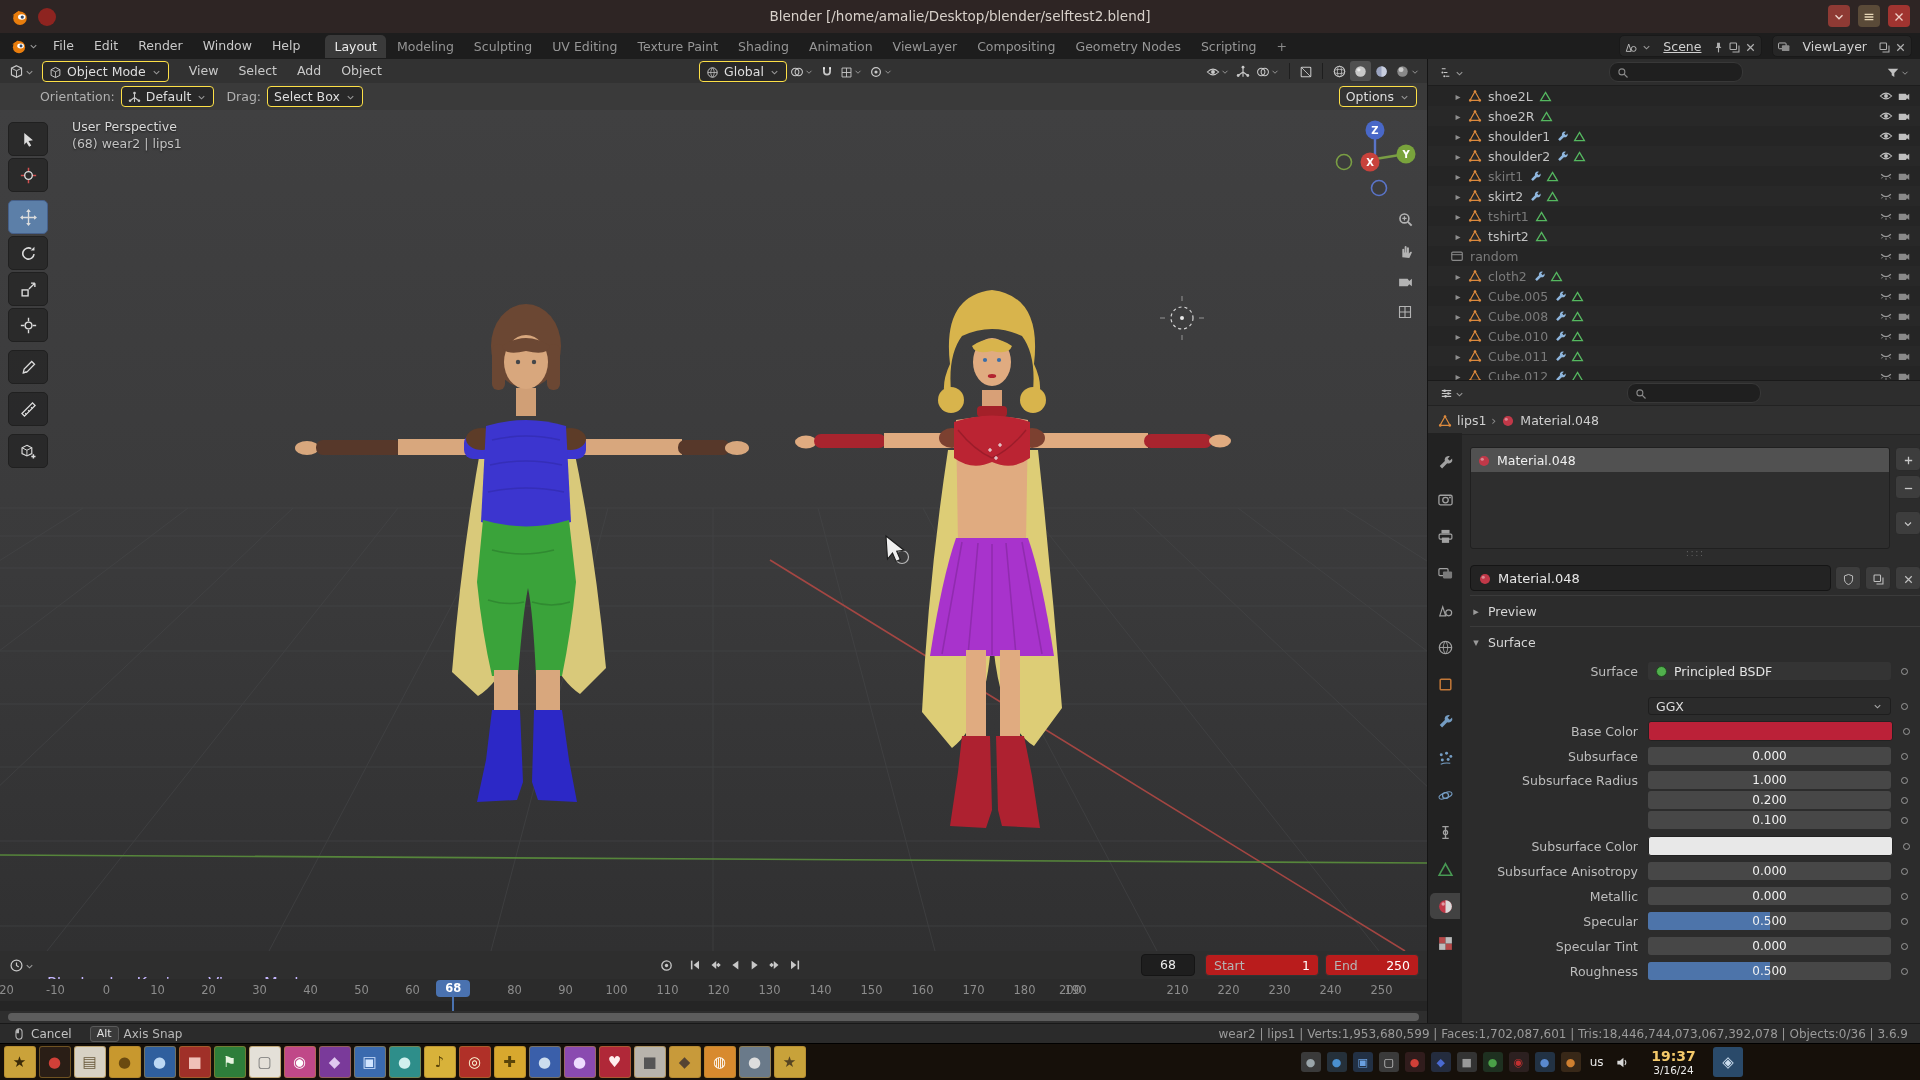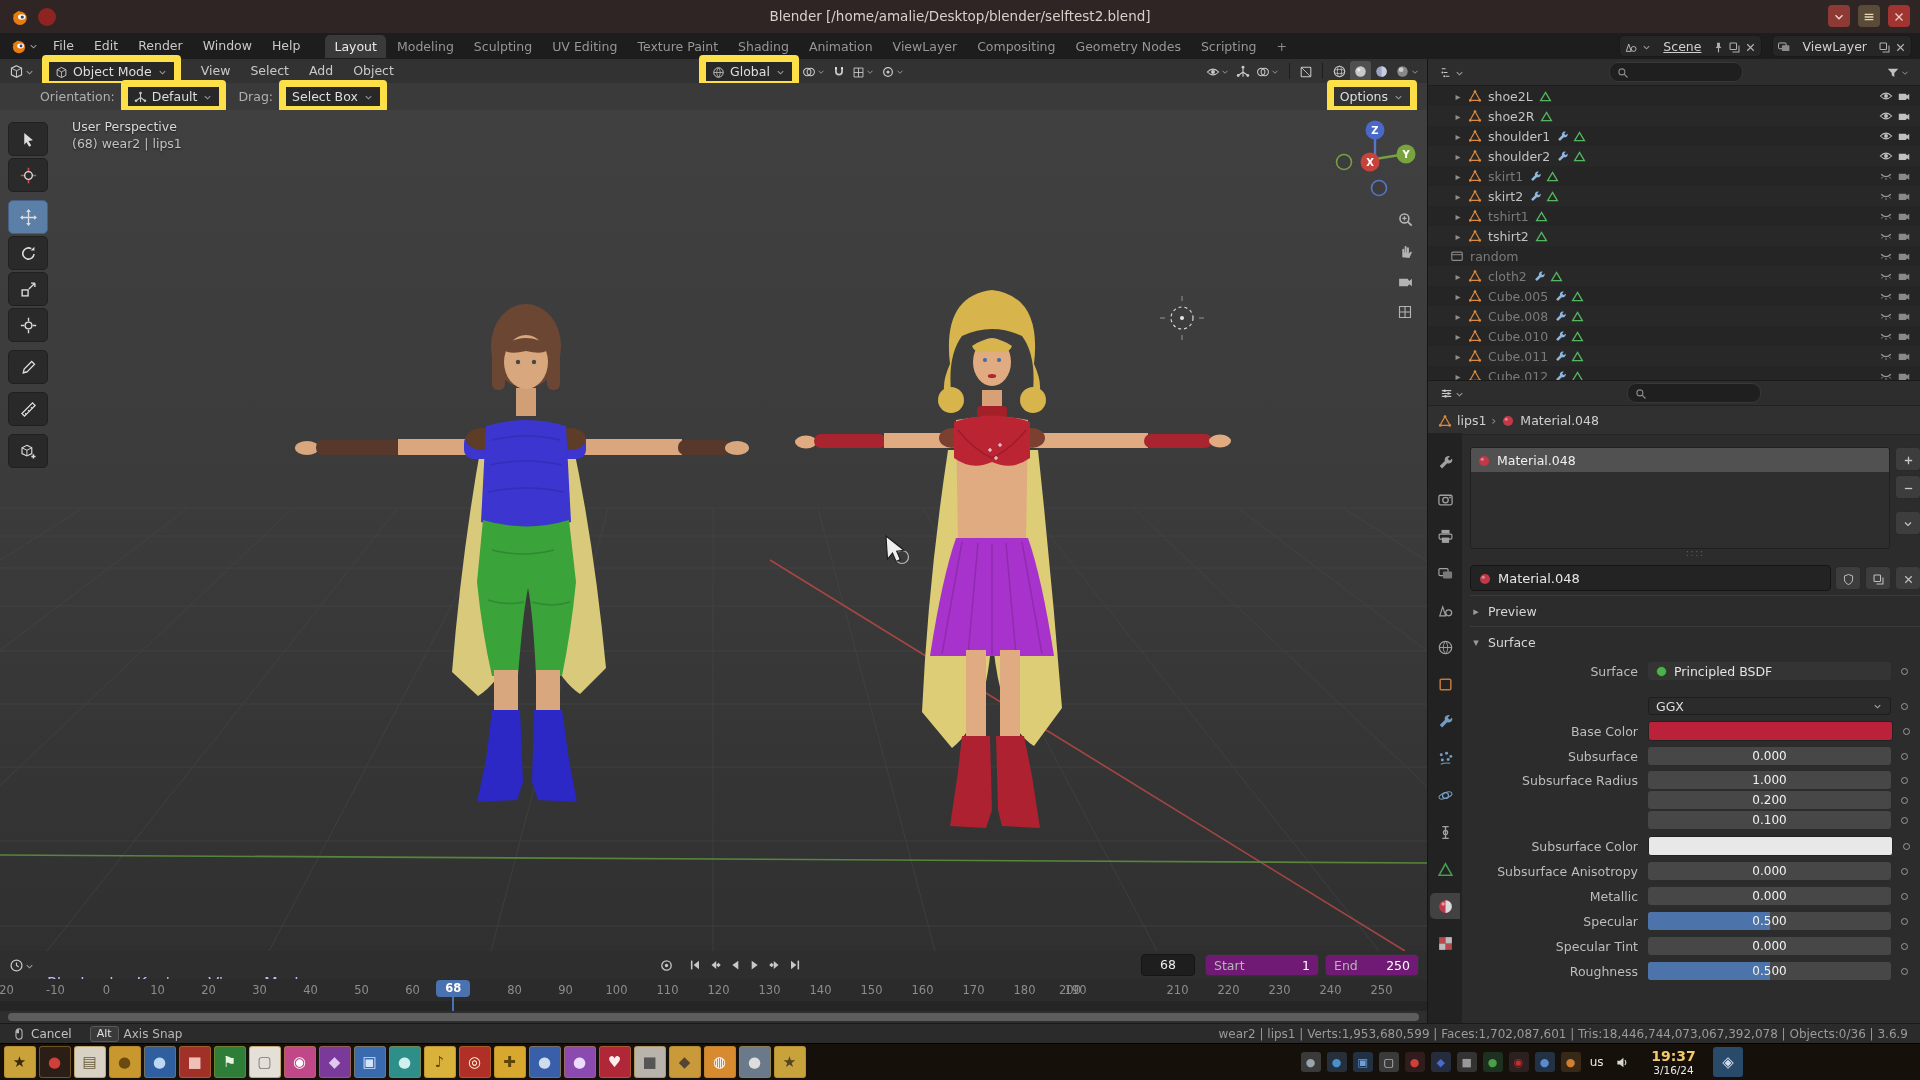--- a/index.html
+++ b/index.html
@@ -21,21 +21,21 @@
   .tmenu{padding:0 10px;height:26px;line-height:26px;color:#c9c9c9;font-size:12.5px;cursor:default;}
   .ws{padding:3px 9px;margin:0 1px;color:#969696;font-size:12.5px;border-radius:5px 5px 0 0;height:17px;line-height:17px;}
   .ws.active{background:#3a3a3a;color:#eaeaea;}
   .ws.add{color:#8a8a8a;}
   .idcluster{display:flex;align-items:center;background:#262626;border:1px solid #191919;border-radius:5px;height:20px;padding:0 4px;margin-left:10px;gap:3px;font-size:12.5px;color:#d0d0d0;}
 
   
   #leftcol{left:0;top:59px;width:1427px;height:964px;}
   #vph1{left:0;top:0;width:1427px;height:24px;background:#323232;border-bottom:1px solid #272727;display:flex;align-items:center;}
   #vph2{left:0;top:24px;width:1427px;height:27px;background:#3a3a3a;border-bottom:1px solid #2a2a2a;display:flex;align-items:center;}
-  .dropfield{display:flex;align-items:center;background:#282828;border:7px solid #fde047;border-radius:4px;height:19px;padding:0 6px;gap:5px;font-size:12.5px;color:#dedede;}
+  .dropfield{display:flex;align-items:center;background:#282828;border:1px solid #fde047;border-radius:4px;height:19px;padding:0 6px;gap:5px;font-size:12.5px;color:#dedede;}
   .hlabel{color:#b0b0b0;font-size:12.5px;margin:0 6px;}
   .hbtn{display:flex;align-items:center;justify-content:center;height:20px;padding:0 3px;border-radius:3px;}
   .hbtn.active{background:#505050;}
 
   
   #vp{left:0;top:51px;width:1427px;height:841px;background:linear-gradient(#404041 0%,#3a3a3b 55%,#303031 100%);overflow:hidden;}
   #vp svg.scene{position:absolute;left:0;top:0;}
   .vptext{position:absolute;color:#d9d9d9;font-size:12.5px;text-shadow:0 1px 2px rgba(0,0,0,.6);}
   #toolbar{position:absolute;left:8px;top:12px;width:40px;display:flex;flex-direction:column;gap:2px;}
   .tool{width:38px;height:32px;background:rgba(40,40,40,.92);border:1px solid #202020;border-radius:5px;display:flex;align-items:center;justify-content:center;}
@@ -52,21 +52,21 @@
   #ruler{position:absolute;left:0;top:28px;width:1427px;height:22px;background:#2b2b2b;border-bottom:1px solid #222;}
   .tick{position:absolute;top:4px;width:30px;text-align:center;color:#8d8d8d;font-size:11.5px;}
   #track{position:absolute;left:0;top:50px;width:1427px;height:10px;background:#252525;}
   #tlscroll{position:absolute;left:0;top:60px;width:1427px;height:12px;background:#2e2e2e;}
   #tlscroll .handle{position:absolute;left:8px;top:2px;width:1411px;height:8px;background:#5d5d5d;border-radius:4px;}
   #playhead-badge{position:absolute;top:29px;width:34px;height:17px;background:#4a72b0;border-radius:4px;color:#fff;
       font-size:11.5px;font-weight:bold;text-align:center;line-height:17px;}
   #playhead-line{position:absolute;top:46px;width:2px;height:14px;background:#4a72b0;}
   .tbtn{width:20px;height:20px;display:flex;align-items:center;justify-content:center;border-radius:3px;}
   .framefield{background:#1e1e1e;border:1px solid #151515;border-radius:4px;height:20px;line-height:20px;text-align:center;color:#ececec;font-size:12.5px;}
-  .rangefield{background:#701a75;border:1px solid #333;border-radius:4px;height:20px;display:flex;align-items:center;padding:0 8px;gap:6px;font-size:12.5px;}
+  .rangefield{background:#b91c1c;border:1px solid #333;border-radius:4px;height:20px;display:flex;align-items:center;padding:0 8px;gap:6px;font-size:12.5px;}
   .rangefield .rl{color:#b5b5b5;} .rangefield .rv{color:#fff;margin-left:auto;}
 
   
   #rightcol{left:1427px;top:59px;width:493px;height:964px;background:#262626;border-left:1px solid #151515;}
   #outliner{position:absolute;left:0;top:0;width:493px;height:321px;background:#252525;overflow:hidden;}
   #olhead{display:flex;align-items:center;height:26px;background:#2d2d2d;border-bottom:1px solid #1d1d1d;padding:0 8px;gap:6px;}
   .searchbox{display:flex;align-items:center;background:#1f1f1f;border:1px solid #383838;border-radius:9px;height:18px;padding:0 7px;gap:5px;}
   .olrow{display:flex;align-items:center;height:20px;font-size:12.5px;color:#c3c3c3;padding-right:10px;gap:4px;}
   .olrow.alt{background:#282828;}
   .olrow.dim .olname{color:#7b7b7b;}

